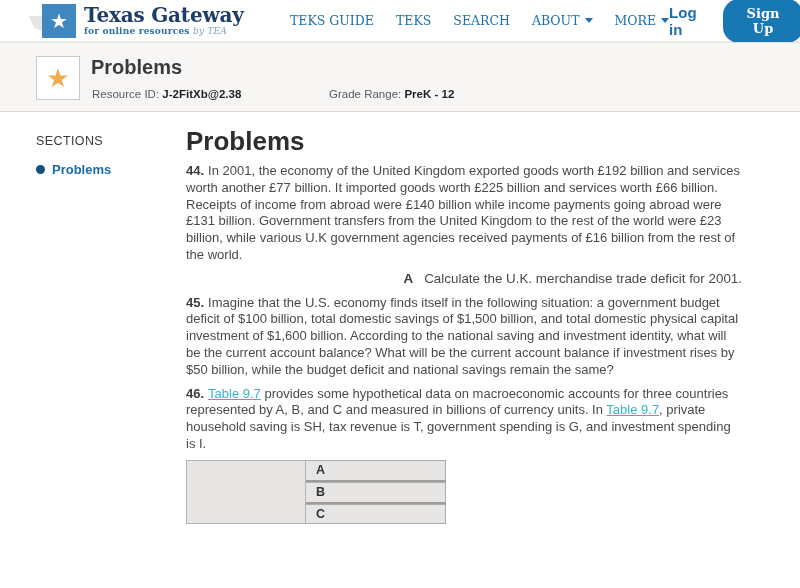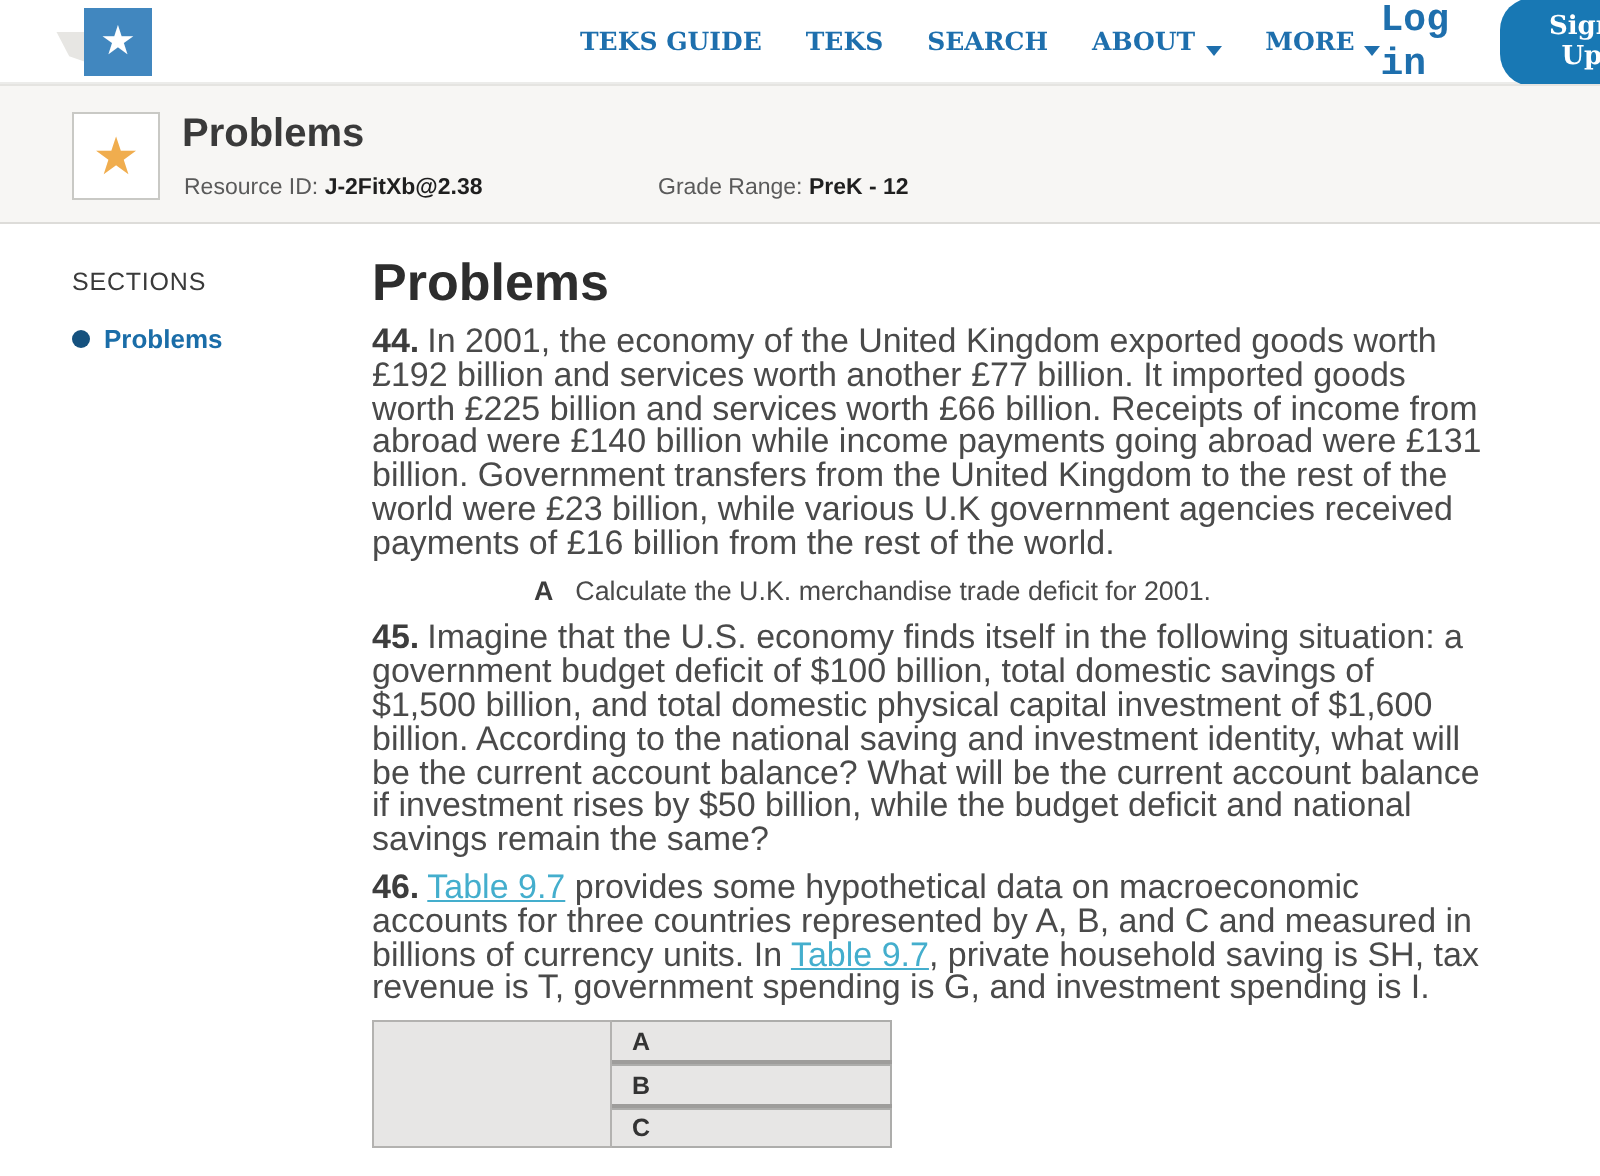--- a/index.html
+++ b/index.html
@@ -16,24 +16,24 @@
   .logo{display:flex;align-items:center;cursor:pointer;width:252px;flex:none;}
   .logo-mark{position:relative;width:50px;height:38px;flex:none;}
   .logo-ribbon{position:absolute;left:0;top:14px;width:22px;height:18px;background:#e7e6e3;clip-path:polygon(0 0,100% 0,100% 100%,30% 70%);}
   .logo-box{position:absolute;left:14px;top:2px;width:34px;height:34px;background:#4187bf;display:flex;align-items:center;justify-content:center;}
   .logo-box .star{color:#fff;font-size:20px;line-height:1;}
   .logo-text{margin-left:6px;}
   .logo-title{font-family:"DejaVu Serif",serif;font-weight:bold;font-size:20px;line-height:21px;color:var(--logo-navy);letter-spacing:-0.2px;}
   .logo-tagline{font-family:"DejaVu Serif",serif;font-weight:bold;font-size:9px;color:#2f6ea6;letter-spacing:0.2px;}
   .logo-tagline .by{font-weight:normal;font-style:italic;color:#7aa3c4;}
   .nav-links{display:flex;align-items:center;gap:22px;margin-left:10px;}
-  .nav-link{font-family:"DejaVu Serif",serif;font-weight:bold;font-size:12.5px;color:var(--nav-blue);cursor:pointer;white-space:nowrap;display:flex;align-items:flex-end;gap:5px;}
+  .nav-link{font-family:"DejaVu Serif",serif;font-weight:normal;font-size:12.5px;color:var(--nav-blue);cursor:pointer;white-space:nowrap;display:flex;align-items:center;gap:5px;}
   .caret{width:0;height:0;border-left:4px solid transparent;border-right:4px solid transparent;border-top:5px solid var(--nav-blue);display:inline-block;}
   .auth{margin-left:auto;display:flex;align-items:center;gap:26px;}
-  .login{font-family:Liberation Mono, monospace;font-weight:bold;font-size:19px;color:var(--nav-blue);cursor:pointer;}
+  .login{font-family:Liberation Sans, sans-serif;font-weight:bold;font-size:15px;color:var(--nav-blue);cursor:pointer;}
   .signup{background:var(--signup-bg);color:#fff;font-family:"DejaVu Serif",serif;font-weight:bold;font-size:13px;border:none;border-radius:16px;padding:7px 24px;cursor:pointer;}
 
   
   .banner{position:relative;height:70px;background:#f7f6f4;border-top:1px solid #e5e4e1;border-bottom:1px solid #dddcd9;}
   .banner-star-box{position:absolute;left:36px;top:13px;width:44px;height:44px;background:#fff;border:1px solid #c9c9c5;display:flex;align-items:center;justify-content:center;}
   .banner-star-box .star{color:var(--star-amber);font-size:26px;line-height:1;}
   .banner-title{position:absolute;left:91px;top:13px;font-size:20px;font-weight:bold;color:#3a3a3a;}
   .banner-meta{position:absolute;left:92px;top:45px;font-size:11.5px;color:#5a5a5a;}
   .banner-meta .meta-grade{position:absolute;left:191px;top:0;white-space:nowrap;margin-left:46px;}
   .banner-meta b{color:#1f1f1f;}
@@ -41,23 +41,23 @@
   
   .layout{display:flex;padding-top:14px;}
   .sidebar{width:186px;flex:none;padding-left:36px;padding-top:8px;}
   .sidebar-heading{font-size:12.5px;font-weight:normal;color:#3a3a3a;letter-spacing:0.4px;margin-bottom:14px;}
   .sidebar-item{display:flex;align-items:center;gap:7px;cursor:pointer;}
   .sidebar-bullet{width:9px;height:9px;border-radius:50%;background:#15517e;flex:none;}
   .sidebar-item-label{font-size:13px;font-weight:bold;color:#1a6da8;}
 
   .main{width:556px;}
   .main h1{font-size:26px;line-height:30px;font-weight:bold;color:#2d2d2d;margin-bottom:7px;}
-  .main p{font-size:17px;line-height:16.8px;color:var(--body-text);margin-bottom:7px;}
+  .main p{font-size:13px;line-height:16.8px;color:var(--body-text);margin-bottom:7px;}
   .pnum{font-weight:bold;color:#3d3d3d;margin-right:4px;}
-  .abc-list{margin-left:81px;margin-bottom:7px;}
+  .abc-list{margin-left:53px;margin-bottom:7px;text-align:right;}
   .abc-item{font-size:13.4px;line-height:16.8px;color:var(--body-text);}
   .abc-letter{font-weight:bold;color:#3d3d3d;margin-right:11px;}
   .tlink{color:var(--link-teal);text-decoration:underline;cursor:pointer;}
 
   
   .ptable{margin-top:3px;}
   .ptable-header{display:flex;}
   .corner-cell{width:120px;height:64px;background:#e7e6e5;border:1px solid #b3b2b0;flex:none;}
   .stack{width:140px;display:flex;flex-direction:column;flex:none;}
   .stack-cell{height:20px;background:#e7e6e5;border:1px solid #adadab;border-left:none;display:flex;align-items:center;padding-left:10px;font-size:12.5px;font-weight:bold;color:#333;}
@@ -67,20 +67,27 @@
 <body>
 
 <div class="page">
 
   <div class="topnav">
     <div class="logo">
       <div class="logo-mark">
         <div class="logo-ribbon"></div>
         <div class="logo-box">
           <span class="star">★</span>
+        </div>
+      </div>
+      <div class="logo-text">
+        <div class="logo-title">Texas Gateway</div>
+        <div class="logo-tagline">
+          <span>for online resources</span>
+          <span class="by">by TEA</span>
         </div>
       </div>
     </div>
 
     <div class="nav-links">
       <span class="nav-link">
         <span>TEKS GUIDE</span>
       </span>
       <span class="nav-link">
         <span>TEKS</span>

